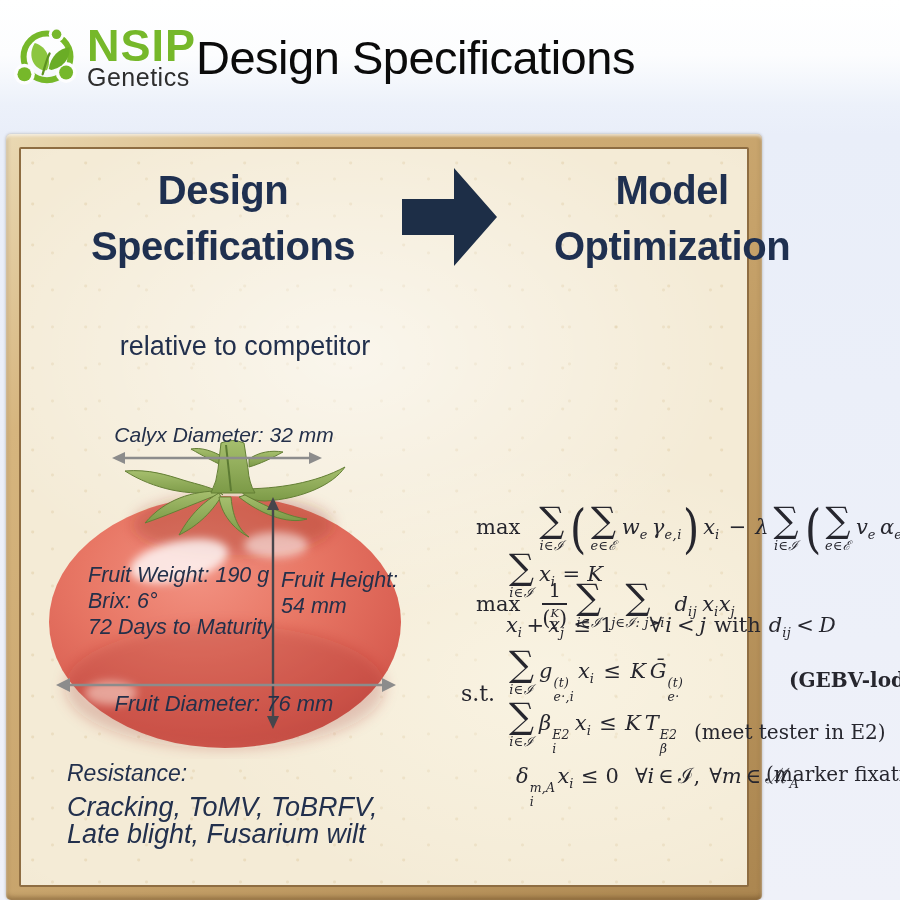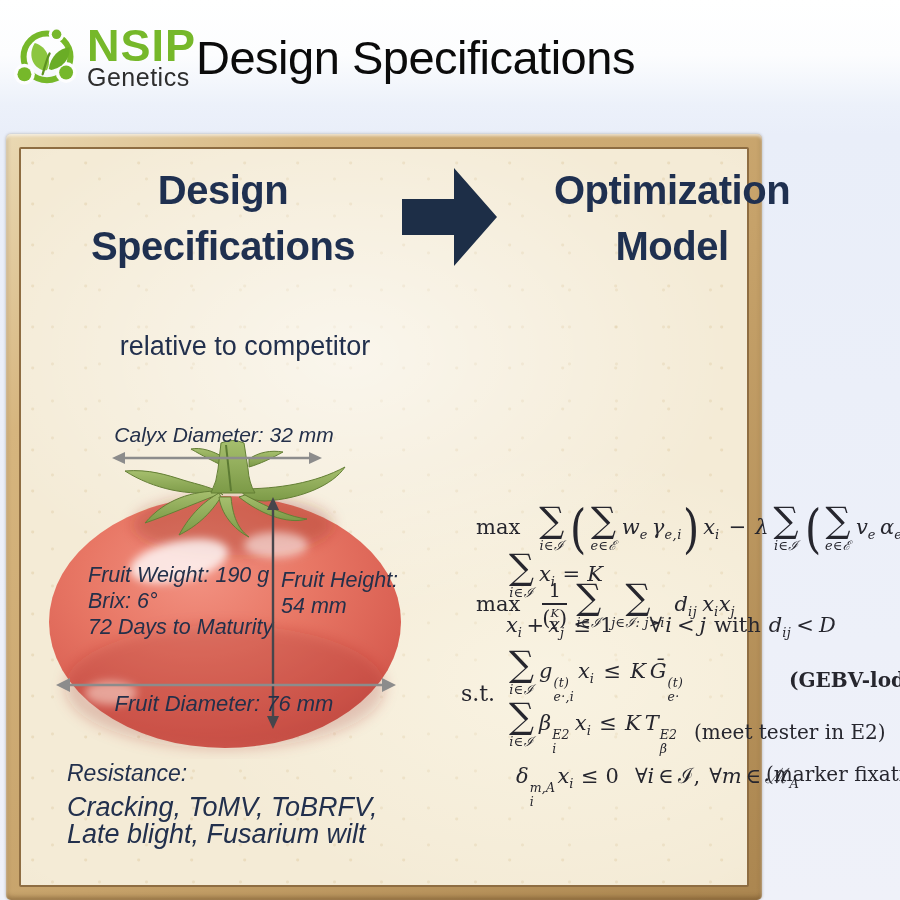--- a/index.html
+++ b/index.html
@@ -109,22 +109,22 @@
     <div class="panel-inner">
 
       <div class="h-left">
         <div>Design</div>
         <div>Specifications</div>
       </div>
       <svg class="flow-arrow" viewBox="0 0 96 112">
         <polygon points="0,38 52,38 52,7 95,56 52,105 52,74 0,74" fill="#1d2e47"></polygon>
       </svg>
       <div class="h-right">
+        <div>Model</div>
         <div>Optimization</div>
-        <div>Model</div>
       </div>
 
       <div class="obj-text">
         <div>relative to competitor</div>
       </div>
 
       <div class="tomato-area">
         <svg class="tomato-svg" width="366" height="334" viewBox="0 0 366 334">
           <defs>
             <radialGradient id="tg" cx="42%" cy="32%" r="85%">

